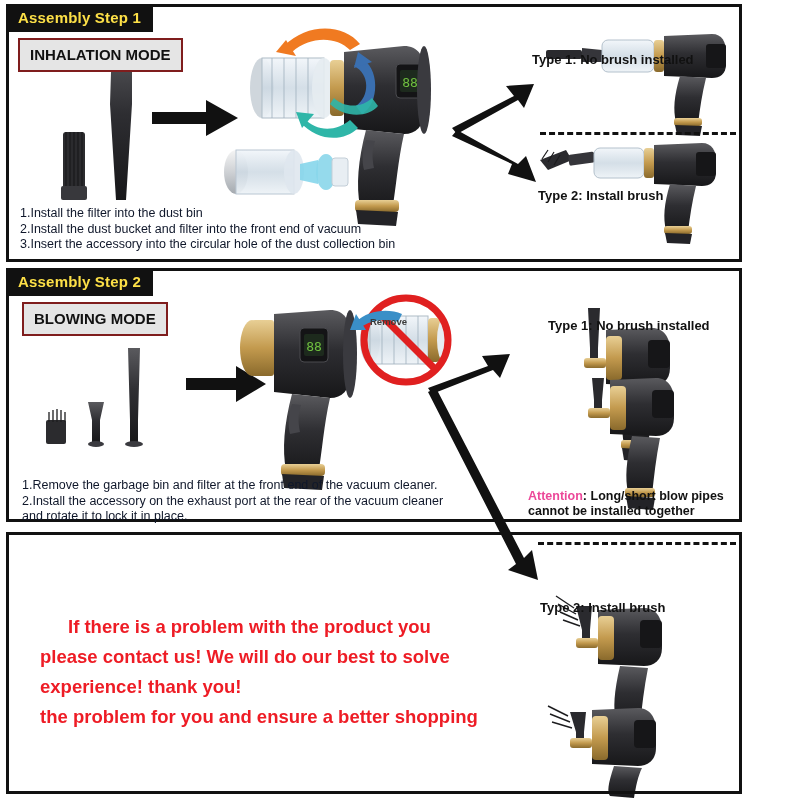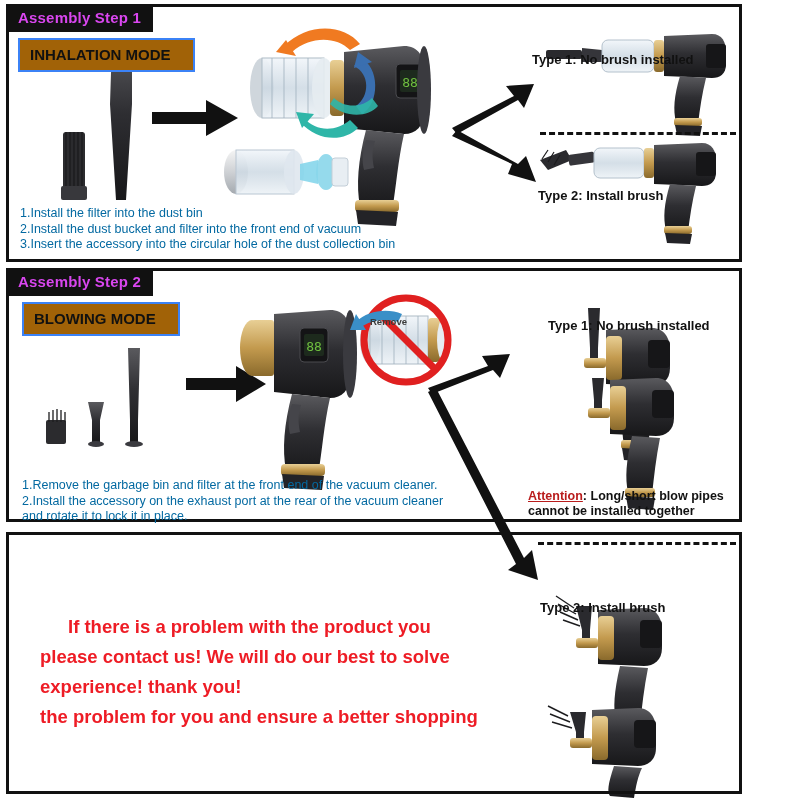--- a/index.html
+++ b/index.html
@@ -27,49 +27,49 @@
     border: 3px solid #111;
     box-sizing: border-box;
   }
   #step1-frame { left: 6px;  top: 4px;   width: 736px; height: 258px; }
   #step2-frame { left: 6px;  top: 268px; width: 736px; height: 254px; }
   #notice-frame { left: 6px; top: 532px; width: 736px; height: 262px; }
 
   .step-badge {
     position: absolute;
     background: #111;
-    color: #d946ef;
+    color: #fde047;
     font-weight: bold;
     font-size: 15px;
     padding: 5px 12px 6px 12px;
     letter-spacing: .2px;
     white-space: nowrap;
   }
   #step1-badge { left: 6px;  top: 4px; }
   #step2-badge { left: 6px;  top: 268px; }
 
   .mode-box {
     position: absolute;
-    border: 2px solid #3b82f6;
+    border: 2px solid #7f1d1d;
     box-sizing: border-box;
     font-weight: bold;
     font-size: 15px;
     color: #111;
-    padding: 6px 22px 7px 10px;
-    background: #a16207;
+    padding: 6px 10px 7px 10px;
+    background: #e5e5e5;
     white-space: nowrap;
   }
   #inhalation-box { left: 18px; top: 38px; }
   #blowing-box    { left: 22px; top: 302px; }
 
   .instructions {
     position: absolute;
     font-size: 12.5px;
     line-height: 15.5px;
-    color: #0369a1;
+    color: #0f172a;
     white-space: pre-line;
   }
   #step1-instructions { left: 20px; top: 206px; width: 620px; }
   #step2-instructions { left: 22px; top: 478px; width: 500px; }
 
   
   .type-label {
     position: absolute;
     font-size: 13px;
     font-weight: bold;
@@ -91,21 +91,21 @@
   #s2-dash { left: 538px; top: 542px; width: 198px; }
 
   .attention {
     position: absolute;
     font-size: 12.5px;
     font-weight: bold;
     line-height: 15px;
     width: 212px;
   }
   #s2-attention { left: 528px; top: 489px; }
-  .attention .att-word { color: #b91c1c; text-decoration: underline; }
+  .attention .att-word { color: #ec4899; }
   .attention .att-rest { color: #111; }
 
   
   #notice-text {
     position: absolute;
     left: 40px;
     top: 612px;
     width: 660px;
     color: #ee1c25;
     font-size: 18.5px;

